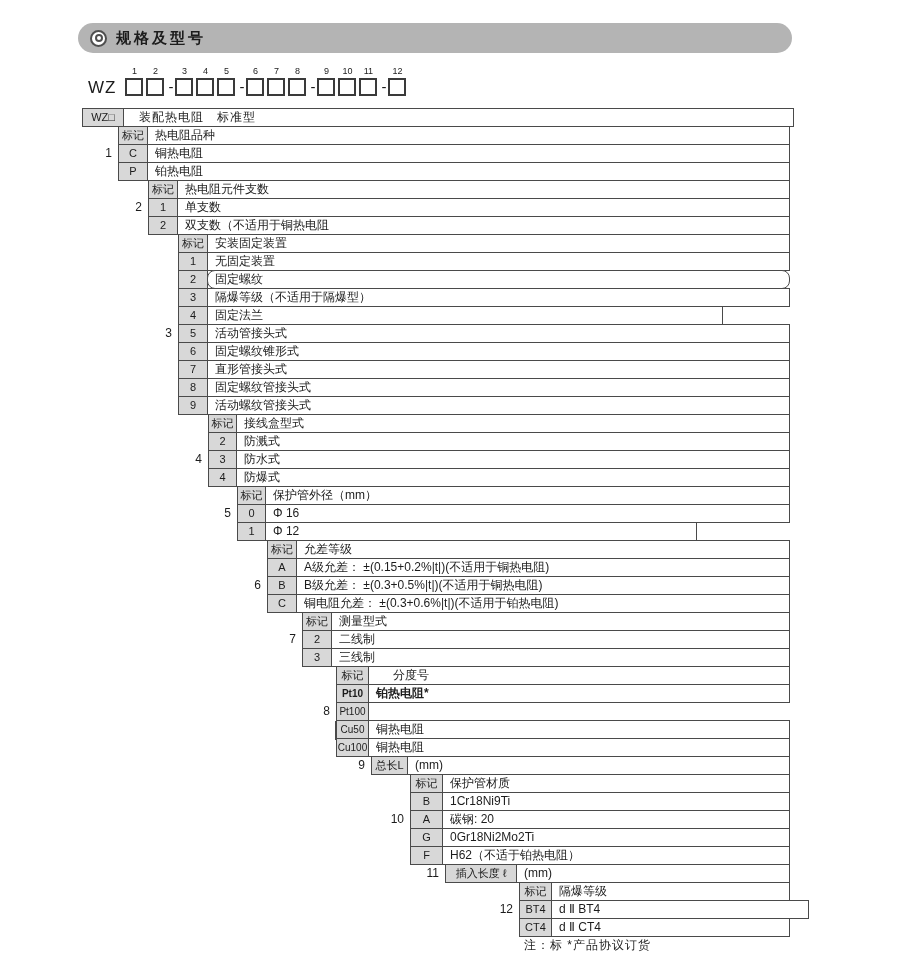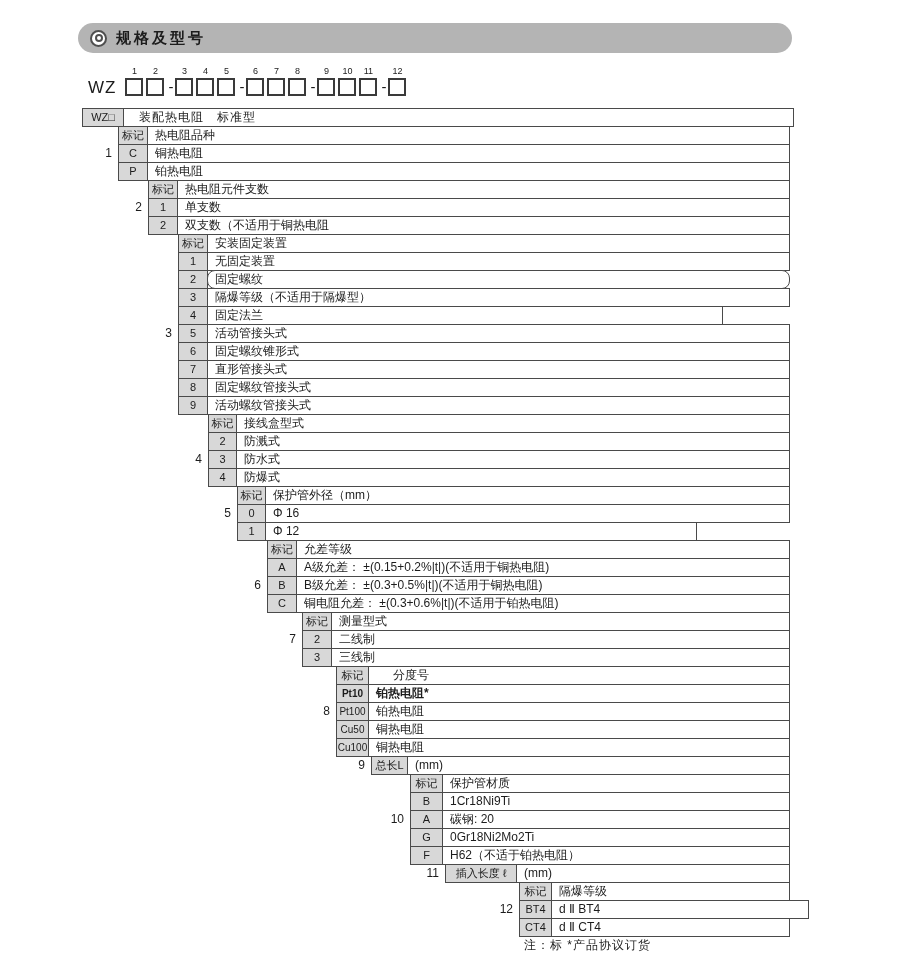--- a/index.html
+++ b/index.html
@@ -248,21 +248,21 @@
         <div class="desc-cell" style="width: 459px;">三线制</div>
       </div>
       <div class="trow" style="left: 336px; top: 666px;">
         <div class="tag-cell" style="width: 33px;">标记</div>
         <div class="desc-cell" style="width: 422px; padding-left: 24px;">分度号</div>
       </div>
       <div class="trow" style="left: 336px; top: 684px; font-weight: bold;">
         <div class="tag-cell tag-small" style="width: 33px;">Pt10</div>
         <div class="desc-cell" style="width: 422px;">铂热电阻*</div>
       </div>
-      <div class="trow" style="left: 336px; top: 702px;">
+      <div class="trow" style="left: 336px; top: 702px; flex-direction: column;">
         <div class="tag-cell tag-small" style="width: 33px;">Pt100</div>
         <div class="desc-cell" style="width: 422px;">铂热电阻</div>
       </div>
       <div class="sec-num" style="left: 308px; top: 703px;">8</div>
       <div class="trow" style="left: 336px; top: 720px;">
         <div class="tag-cell tag-small" style="width: 33px;">Cu50</div>
         <div class="desc-cell" style="width: 422px;">铜热电阻</div>
       </div>
       <div class="trow" style="left: 336px; top: 738px;">
         <div class="tag-cell tag-small" style="width: 33px;">Cu100</div>

